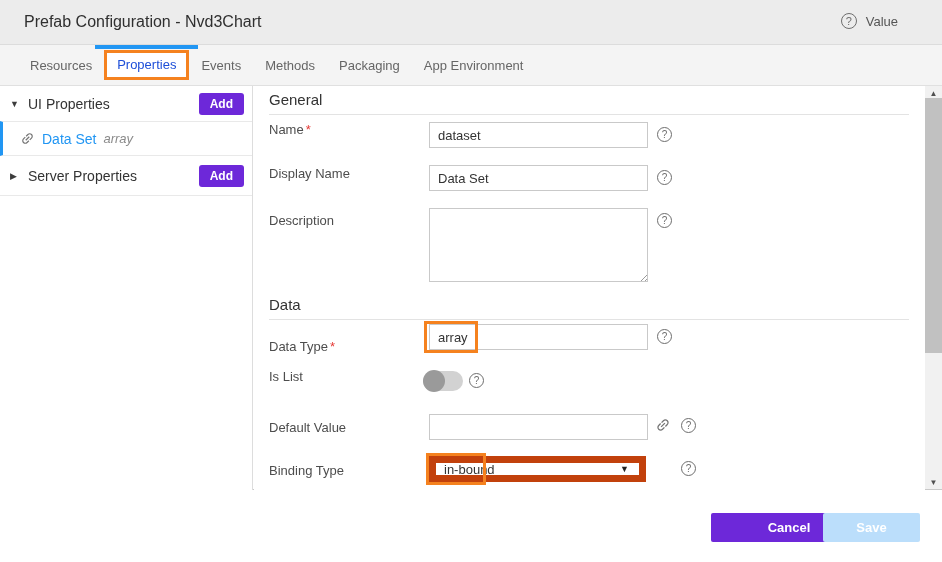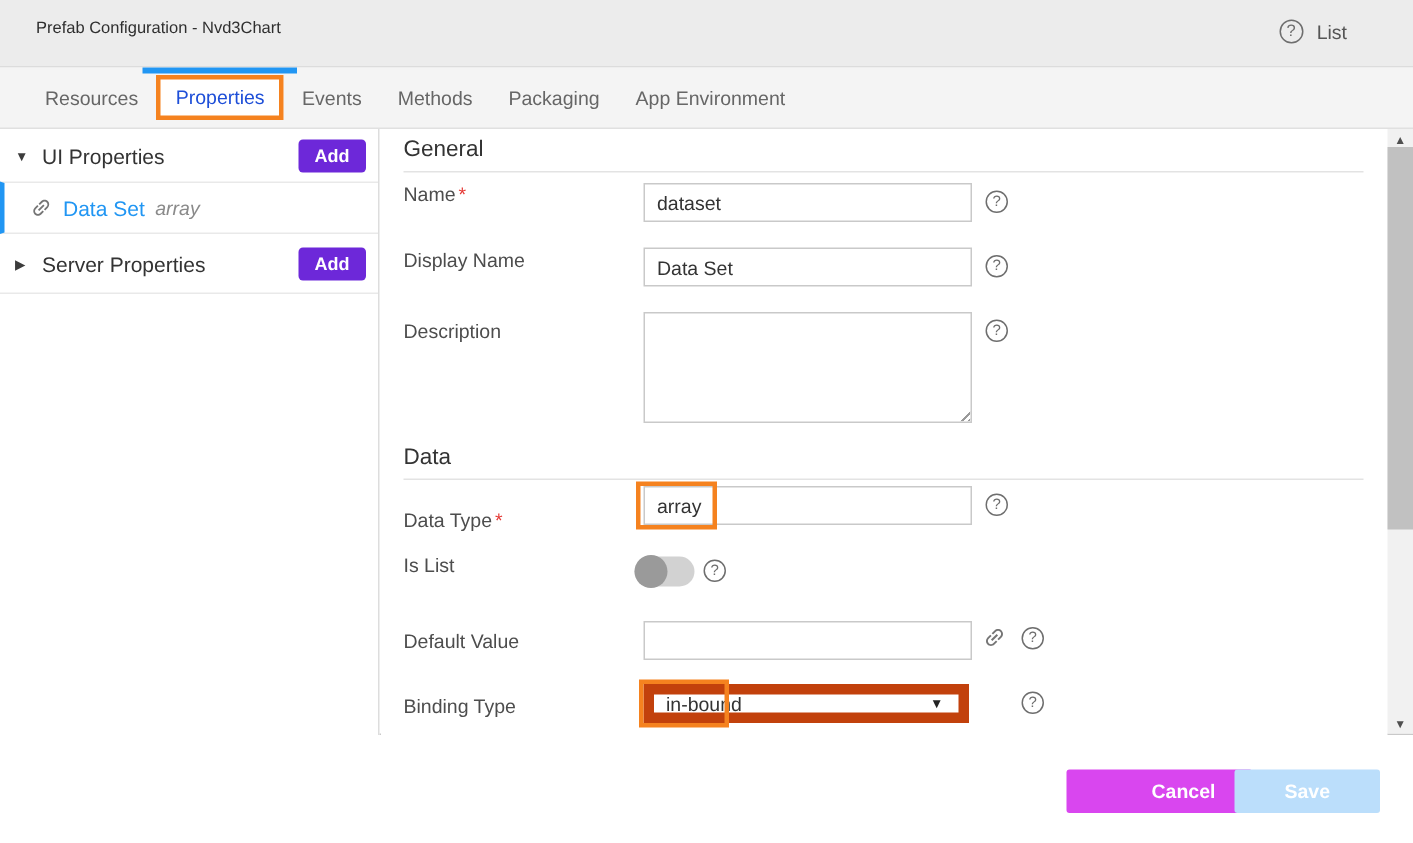--- a/index.html
+++ b/index.html
@@ -3,21 +3,21 @@
 <meta charset="utf-8">
 <style>
   * { margin:0; padding:0; box-sizing:border-box; }
   html,body { width:942px; height:562px; }
   body { font-family:"Liberation Sans", sans-serif; background:#fff; overflow:hidden; }
   .app { position:relative; width:942px; height:562px; background:#fff; overflow:hidden; }
 
   
   .header { position:absolute; left:0; top:0; width:942px; height:45px;
             background:#ececec; border-bottom:1px solid #dcdcdc; }
-  .title { position:absolute; left:24px; top:13px; font-size:11px; color:#2f2f2f; }
+  .title { position:absolute; left:24px; top:13px; font-size:16px; color:#2f2f2f; }
   .help-wrap { position:absolute; right:44px; top:13px; display:flex; align-items:center; gap:9px; cursor:pointer; }
   .q-circle { display:inline-flex; align-items:center; justify-content:center;
               width:16px; height:16px; border:1px solid #6e6e6e; border-radius:50%;
               color:#6e6e6e; font-size:11px; line-height:1; background:transparent; }
   .help-text { font-size:13px; color:#555; }
 
   
   .tabbar { position:absolute; left:0; top:45px; width:942px; height:41px;
             background:#f4f4f4; border-bottom:1px solid #e0e0e0;
             display:flex; align-items:center; padding-left:18px; }
@@ -82,33 +82,33 @@
               justify-content:center; font-size:8px; color:#4f4f4f; cursor:pointer; }
   .sb-up { top:1px; }
   .sb-down { bottom:1px; }
   .sb-thumb { position:absolute; left:0; top:12px; width:17px; height:255px; background:#c1c1c1; cursor:pointer; }
 
   
   .footer { position:absolute; left:0; top:491px; width:942px; height:71px; background:#fff; }
   .btn { position:absolute; top:22px; height:29px; border:none; border-radius:2px;
          font-family:"Liberation Sans",sans-serif; font-size:13px; font-weight:bold;
          color:#fff; cursor:pointer; }
-  .btn-cancel { left:711px; width:124px; background:#d946ef;padding-left:32px; }
+  .btn-cancel { left:711px; width:124px; background:#6d28d9;padding-left:32px; }
   .btn-save { left:823px; width:97px; background:#bbdefb; }
 </style>
 </head>
 <body>
 
 <div class="app">
 
   <div class="header">
     <div class="title">Prefab Configuration - Nvd3Chart</div>
     <div class="help-wrap">
       <span class="q-circle">?</span>
-      <span class="help-text">List</span>
+      <span class="help-text">Value</span>
     </div>
   </div>
 
   <div class="tabbar">
     <div class="tab">Resources</div>
     <div class="tab active">
       <div class="tab-indicator"></div>
       <span>Properties</span>
     </div>
     <div class="tab">Events</div>

